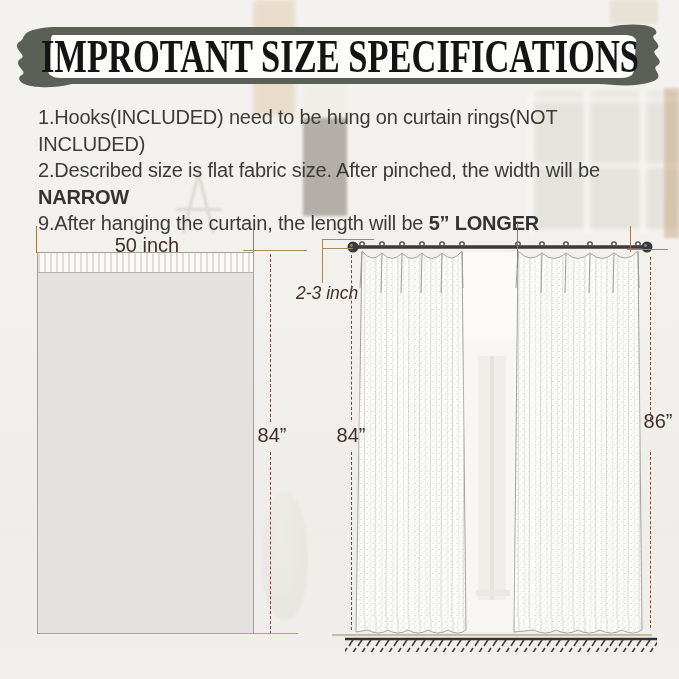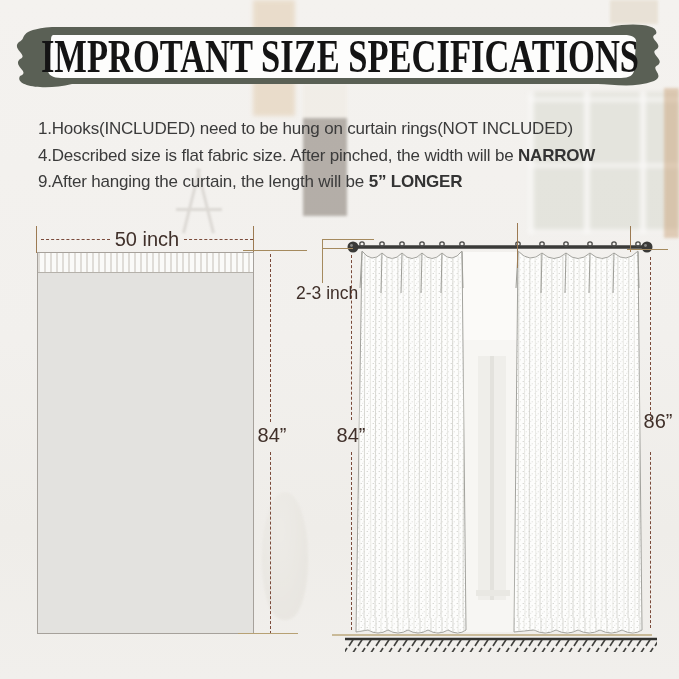--- a/index.html
+++ b/index.html
@@ -31,22 +31,22 @@
   
   .banner{position:absolute;left:6px;top:22px;width:668px;height:70px;}
   .banner svg{position:absolute;left:0;top:0;}
   .banner-title{
     position:absolute;left:30px;top:8px;width:608px;height:52px;
     display:flex;align-items:center;justify-content:center;
     font-family:"Liberation Serif",serif;font-weight:bold;font-size:46px;color:#141414;
     transform:scaleX(.75);transform-origin:center;white-space:nowrap;letter-spacing:0px;
   }
   
-  .instructions{position:absolute;left:38px;top:116px;width:620px;
-    font-size:17px;line-height:26.5px;color:#3b3b3b;letter-spacing:-0.2px;}
+  .instructions{position:absolute;left:38px;top:104px;width:620px;
+    font-size:20px;line-height:26.5px;color:#3b3b3b;letter-spacing:-0.2px;}
   .instructions b{color:#333;text-align:right;}
 
   
   .dim-label{font-size:20px;color:#40302a;white-space:nowrap;}
   .tick-v{position:absolute;width:0;border-left:1.5px solid #9c7a52;}
   .tan-h{position:absolute;height:0;border-top:1.5px solid #a58a5e;}
   .tan-v{position:absolute;width:0;border-left:1.5px solid #a58a5e;}
   .dash-v{position:absolute;width:0;border-left:1.6px dashed #7a4a3a;}
   .dim-row{position:absolute;display:flex;align-items:center;gap:5px;}
   .dim-row .dash{flex:1;height:0;border-top:1.6px dashed #7a4a3a;}
@@ -83,27 +83,27 @@
                L 66 62 C 38 69 8 64 14 54 C 25 50 6 44 14 37 C 23 33 5 27 13 20
                C 22 16 10 8 46 5 Z" fill="#5a6055"></path>
       <path d="M 48 13 L 618 13 C 627 13 631 16 630 21 L 628 48 C 628 53 623 56 615 56
                L 55 56 C 46 56 41 52 42 47 L 45 18 C 45 14 46 13 48 13 Z" fill="#fdfdfc"></path>
     </svg>
     <div class="banner-title">IMPROTANT SIZE SPECIFICATIONS</div>
   </div>
 
   <div class="instructions">
     <div><span>1.Hooks(INCLUDED) need to be hung on curtain rings(NOT INCLUDED)</span><b></b></div>
-    <div><span>4.Described size is flat fabric size. After pinched, the width will be </span><b>NARROW</b></div>
+    <div><span>2.Described size is flat fabric size. After pinched, the width will be </span><b>NARROW</b></div>
     <div><span>9.After hanging the curtain, the length will be </span><b>5” LONGER</b></div>
   </div>
 
   <div class="tick-v" style="left:36px;top:226px;height:27px;"></div>
   <div class="tick-v" style="left:253px;top:226px;height:27px;"></div>
-  <div class="dim-row" style="left:41px;top:228px;width:212px;height:22px;">
+  <div class="dim-row" style="left:41px;top:228px;width:212px;height:22px;flex-direction:column;">
     <div class="dash"></div>
     <div class="dim-label">50 inch</div>
     <div class="dash"></div>
   </div>
 
   <div class="flat-panel">
     <div class="band"></div>
     <div class="body"></div>
   </div>
 
@@ -198,21 +198,21 @@
     </g>
   </svg>
 
   <div class="tick-v" style="left:517px;top:223px;height:45px;"></div>
   <div class="tick-v" style="left:630px;top:226px;height:26px;"></div>
   <div class="tan-h" style="left:627px;top:249px;width:41px;"></div>
 
   <div class="tan-h" style="left:322px;top:239px;width:52px;"></div>
   <div class="tan-h" style="left:322px;top:248px;width:31px;"></div>
   <div class="tan-v" style="left:322px;top:239px;height:44px;"></div>
-  <div class="dim-label" style="position:absolute;left:296px;top:283px;font-size:17.5px;">2-3 inch</div>
+  <div class="dim-label" style="position:absolute;left:296px;top:283px;font-size:17.5px;font-style:italic;">2-3 inch</div>
 
   <div class="dash-v" style="left:351px;top:255px;height:165px;"></div>
   <div class="height-label" style="left:330px;top:424px;width:42px;">84”</div>
   <div class="dash-v" style="left:351px;top:452px;height:178px;"></div>
 
   <div class="dash-v" style="left:650px;top:257px;height:163px;"></div>
   <div class="height-label" style="left:637px;top:410px;width:42px;">86”</div>
   <div class="dash-v" style="left:650px;top:452px;height:176px;"></div>
 
 </div>

